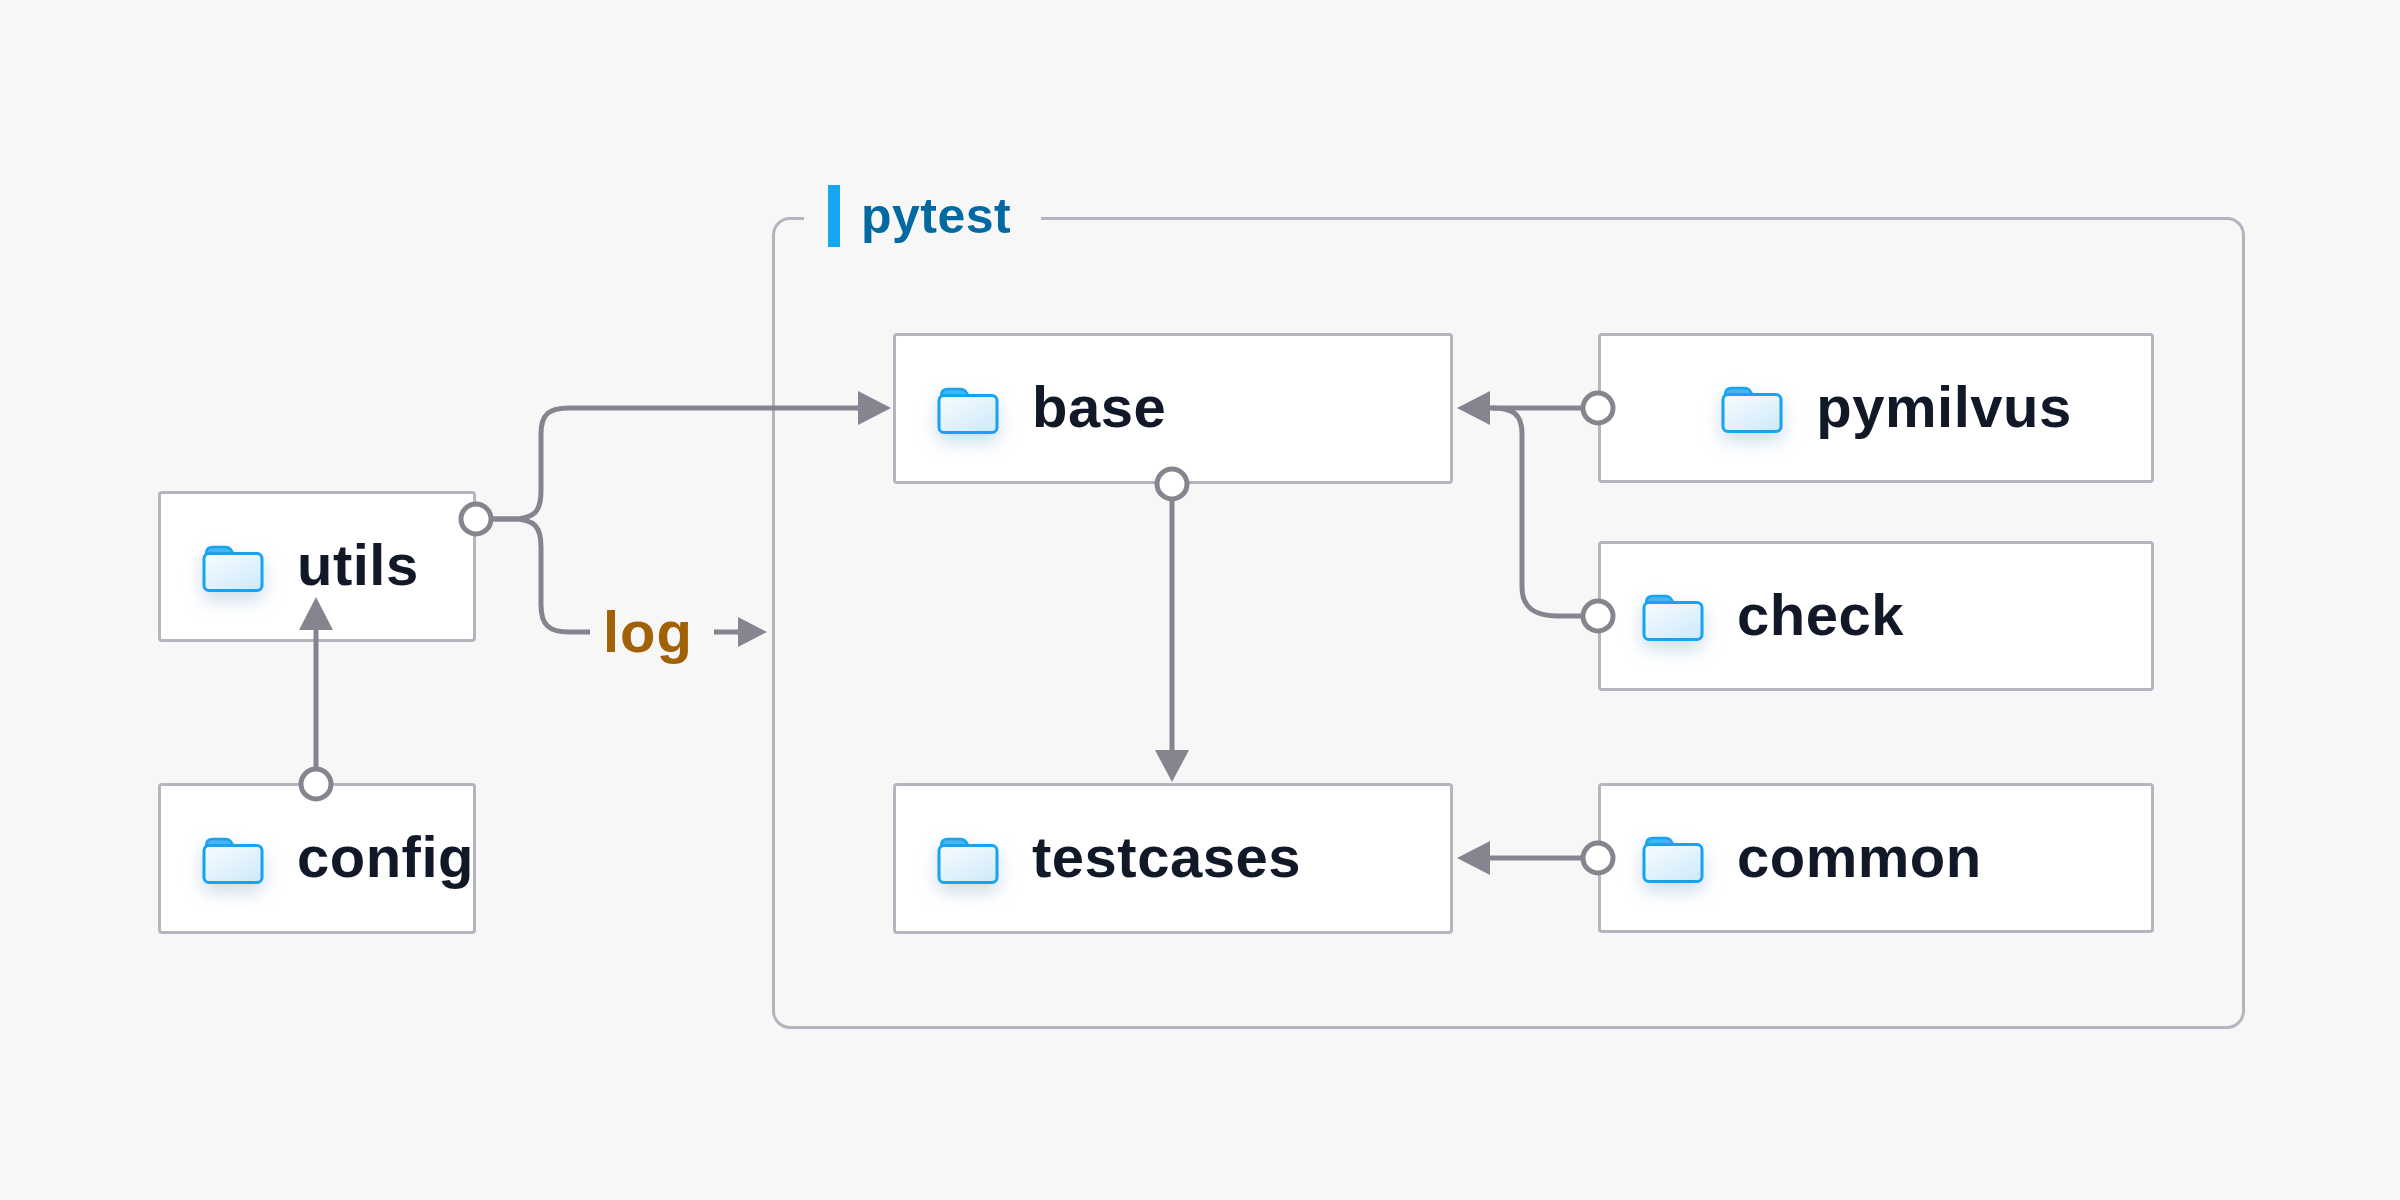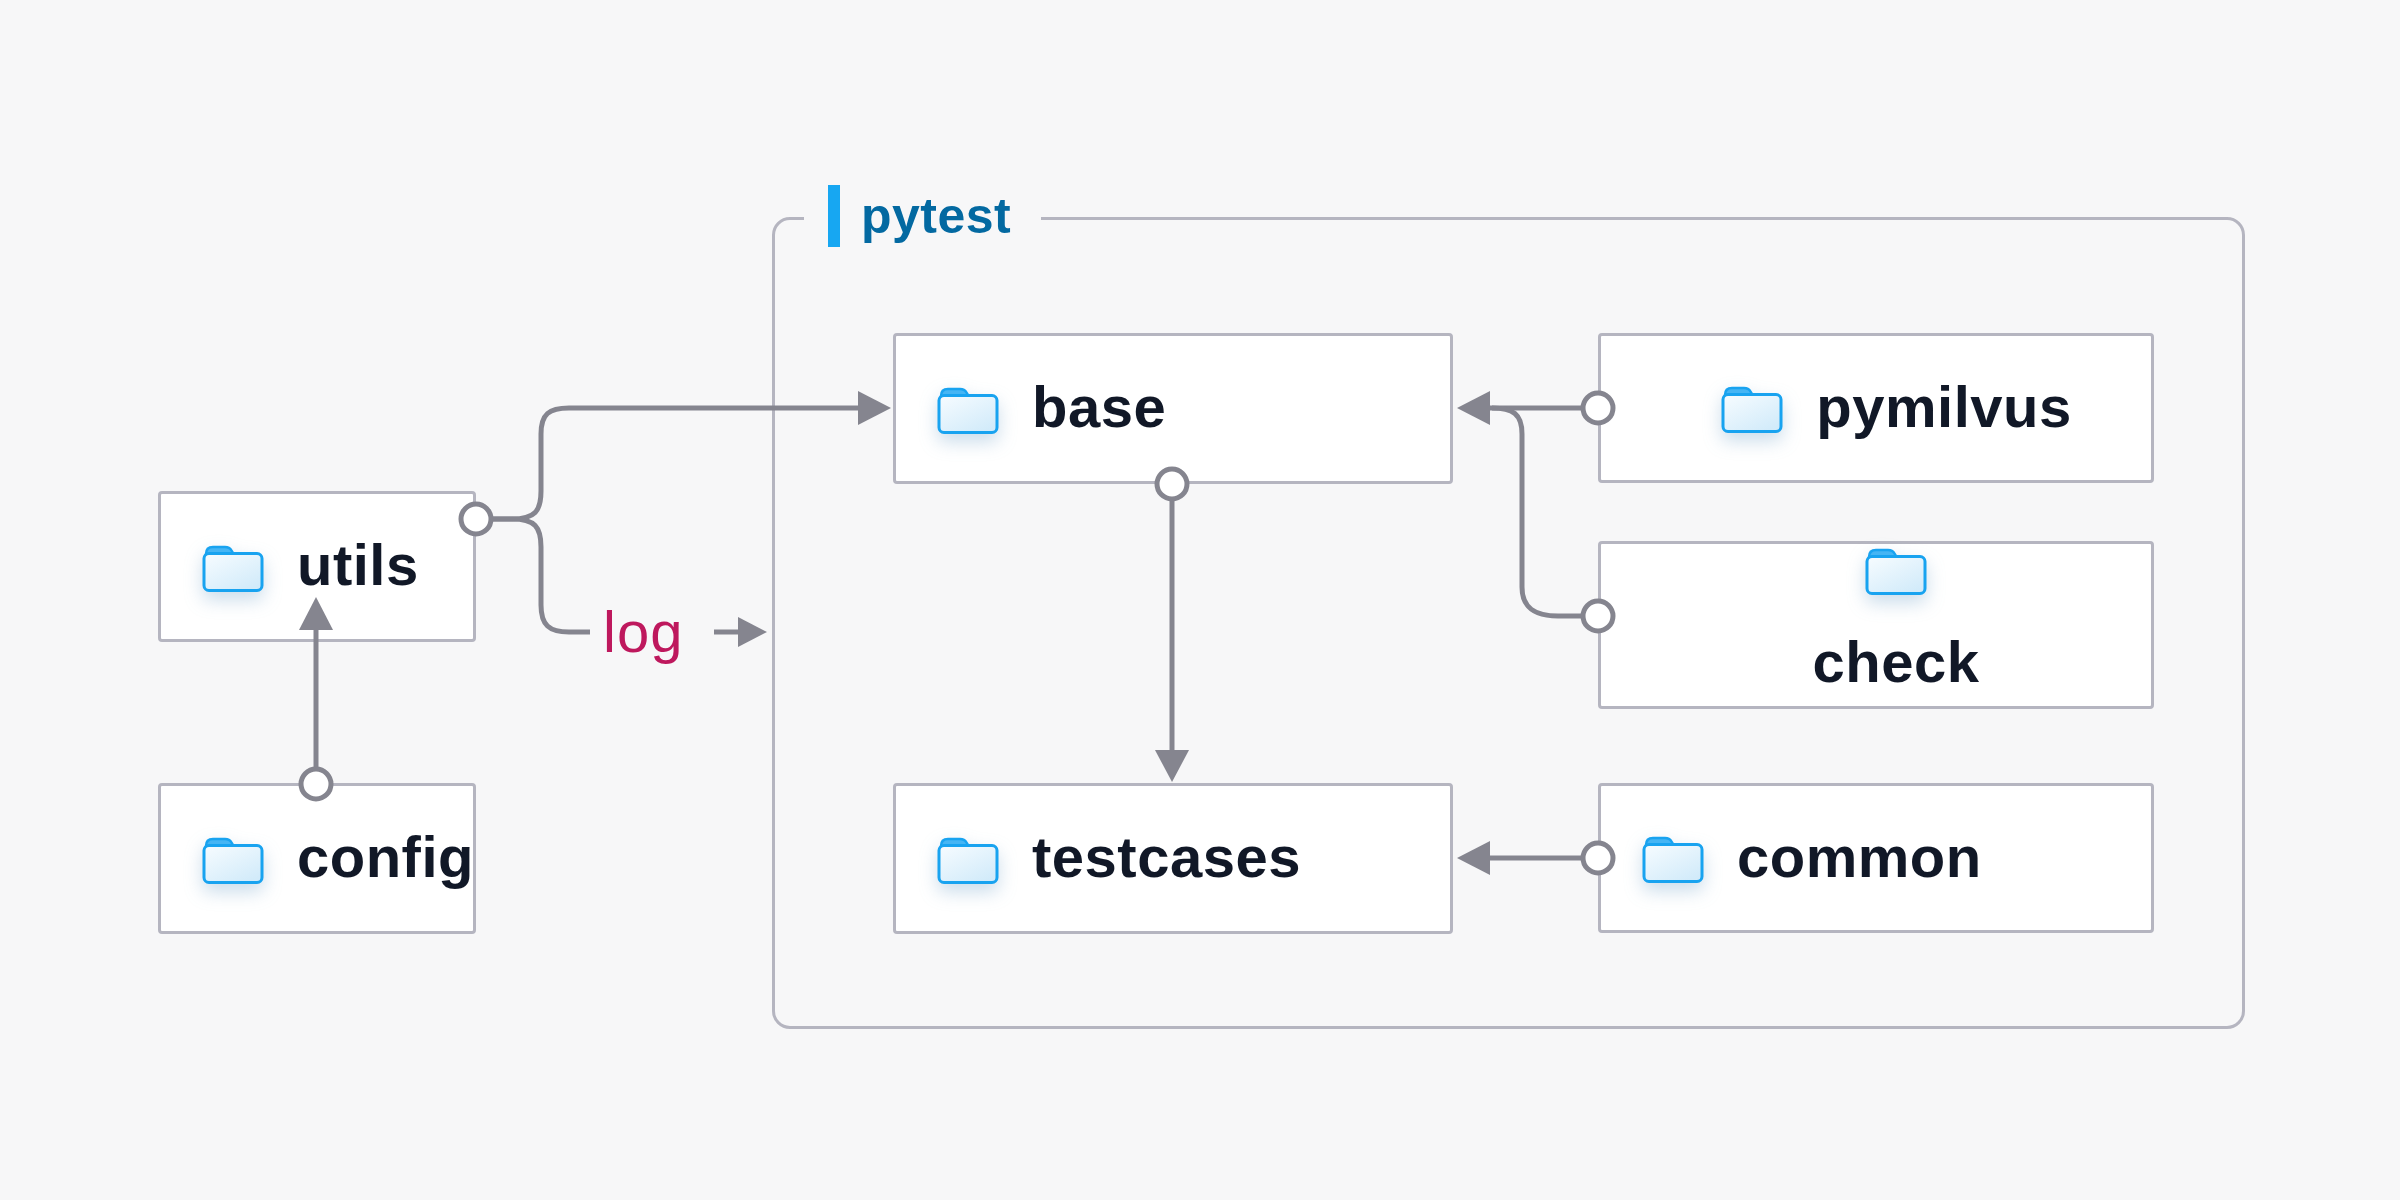--- a/index.html
+++ b/index.html
@@ -74,21 +74,21 @@
     font-weight: 700;
     color: #111827;
     letter-spacing: 0.5px;
     white-space: nowrap;
     padding-bottom: 4px;
   }
   .node-utils     { left: 158px;  top: 443px; width: 318px; height: 151px; margin-top: 48px; }
   .node-config    { left: 158px;  top: 783px; width: 318px; height: 151px; }
   .node-base      { left: 893px;  top: 333px; width: 560px; height: 151px; }
   .node-pymilvus  { left: 1598px; top: 333px; width: 556px; height: 150px; justify-content: center; }
-  .node-check     { left: 1598px; top: 541px; width: 556px; height: 168px; flex-direction: column; }
+  .node-check     { left: 1598px; top: 541px; width: 556px; height: 150px; }
   .node-testcases { left: 893px;  top: 783px; width: 560px; height: 151px; }
   .node-common    { left: 1598px; top: 783px; width: 556px; height: 150px; }
 
   .folder-wrap {
     width: 64px;
     height: 52px;
     flex: 0 0 auto;
     display: block;
   }
   .folder-wrap svg {
@@ -122,23 +122,23 @@
   }
 
   
   .log-label {
     position: absolute;
     left: 603px;
     top: 601px;
     height: 62px;
     line-height: 62px;
     font-size: 58px;
-    font-weight: 400;
+    font-weight: 700;
     letter-spacing: 1px;
-    color: #be185d;
+    color: #a16207;
     z-index: 3;
     white-space: nowrap;
   }
 </style>
 </head>
 <body>
 
 <div class="canvas">
 
   <svg width="0" height="0" style="position:absolute">

